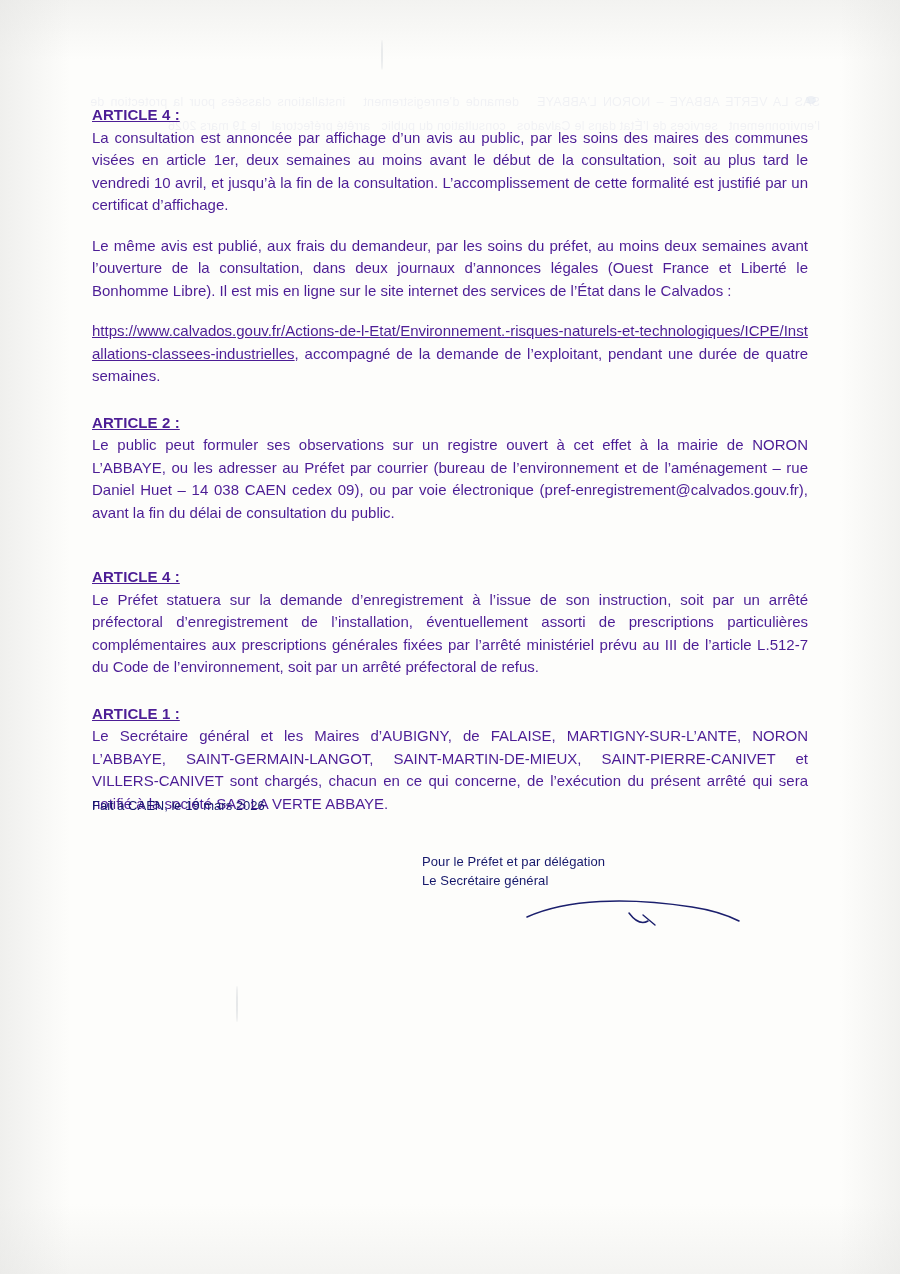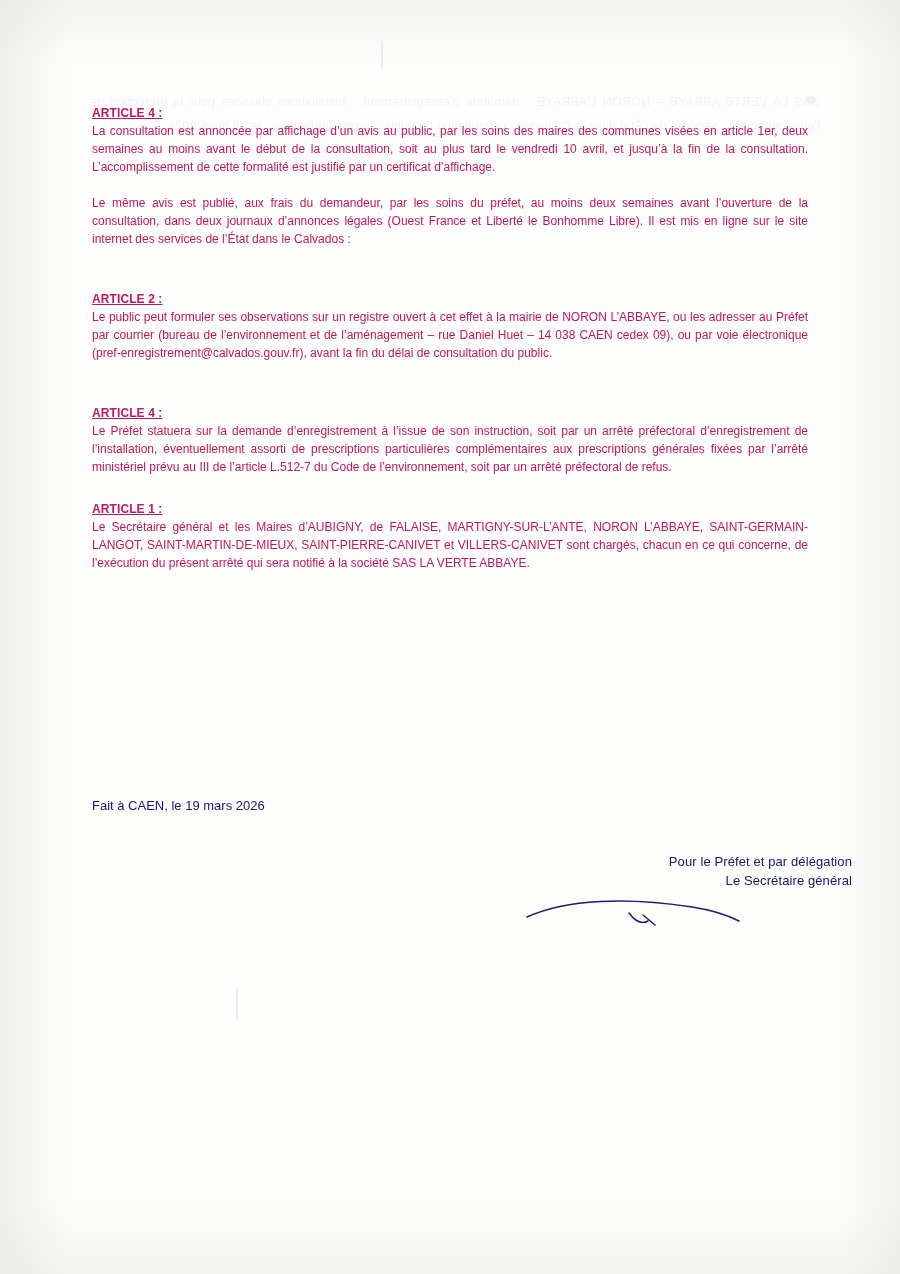--- a/index.html
+++ b/index.html
@@ -44,22 +44,22 @@
     pointer-events: none;
     filter: blur(0.4px);
     transform: scaleX(-1);
     white-space: pre-wrap;
   }
   .content {
     position: absolute;
     left: 92px;
     top: 104px;
     width: 716px;
-    color: #be185d;
-    font-size: 12px;
+    color: #4c1d95;
+    font-size: 15px;
     line-height: 1.50;
     text-align: justify;
   }
   .art-head {
     font-weight: bold;
     text-decoration: underline;
     letter-spacing: 0.1px;
   }
   p.block {
     margin: 0 0 0 0;
@@ -76,21 +76,21 @@
     top: 796px;
     width: 716px;
     color: #16186b;
     font-size: 13px;
     line-height: 1.5;
   }
   .place-date { margin-bottom: 36px; }
   .sig-col {
     width: 430px;
     margin-left: 330px;
-    text-align: right;
+    text-align: left;
     position: relative;
   }
   .sig-line1 { letter-spacing: 0.1px; }
   .sig-line2 { letter-spacing: 0.1px; }
   .sig-mark {
     height: 54px;
     position: relative;
   }
   .sig-mark svg { position: absolute; left: 50%; top: 0; transform: translateX(-50%); }
   .sig-name { letter-spacing: 0.1px; }
@@ -112,20 +112,23 @@
 
   <div class="content">
 
     <p class="block">
       <span class="art-head">ARTICLE 4 :</span>
     </p>
     <p class="block">La consultation est annoncée par affichage d’un avis au public, par les soins des maires des communes visées en article 1er, deux semaines au moins avant le début de la consultation, soit au plus tard le vendredi 10 avril, et jusqu’à la fin de la consultation. L’accomplissement de cette formalité est justifié par un certificat d’affichage.</p>
     <div class="gap-md"></div>
     <p class="block">Le même avis est publié, aux frais du demandeur, par les soins du préfet, au moins deux semaines avant l’ouverture de la consultation, dans deux journaux d’annonces légales (Ouest France et Liberté le Bonhomme Libre). Il est mis en ligne sur le site internet des services de l’État dans le Calvados :</p>
     <div class="gap-md"></div>
+    <p class="block">
+      <span class="url">https://www.calvados.gouv.fr/Actions-de-l-Etat/Environnement.-risques-naturels-et-technologiques/ICPE/Installations-classees-industrielles</span><span>, accompagné de la demande de l’exploitant, pendant une durée de quatre semaines.</span>
+    </p>
 
     <div class="gap-lg"></div>
 
     <p class="block">
       <span class="art-head">ARTICLE 2 :</span>
     </p>
     <p class="block">Le public peut formuler ses observations sur un registre ouvert à cet effet à la mairie de NORON L’ABBAYE, ou les adresser au Préfet par courrier (bureau de l’environnement et de l’aménagement – rue Daniel Huet – 14 038 CAEN cedex 09), ou par voie électronique (pref-enregistrement@calvados.gouv.fr), avant la fin du délai de consultation du public.</p>
     <div class="gap-md"></div>
 
     <div class="gap-lg"></div>

